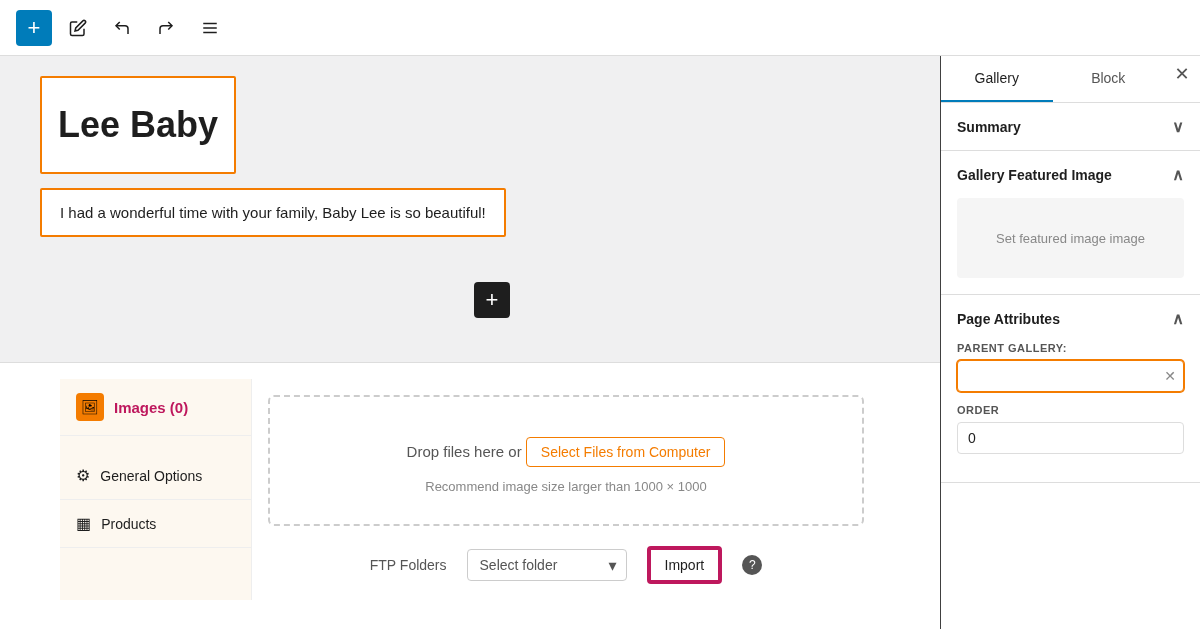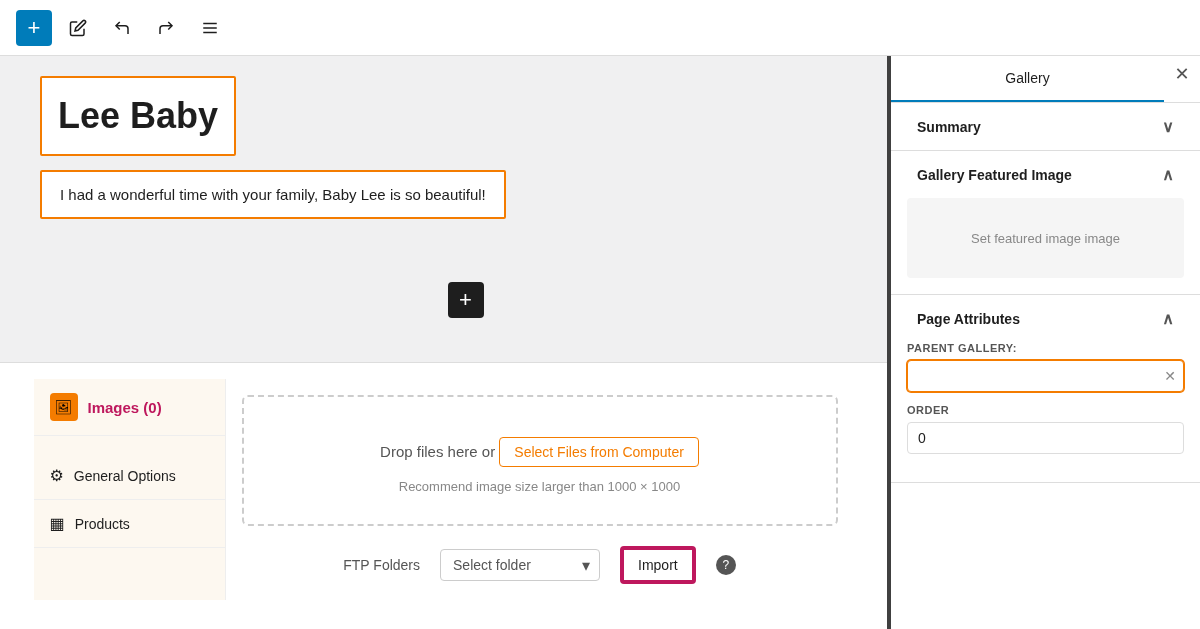--- a/index.html
+++ b/index.html
@@ -42,21 +42,21 @@
     
     .main-area {
       display: flex; flex: 1; overflow: hidden;
     }
 
     .editor-inner {
       max-width: 860px; margin: 0 auto;
     }
 
     .block-title {
-      border: 2px solid #f47c00; border-radius: 2px; padding: 17px 16px;
+      border: 2px solid #f47c00; border-radius: 2px; padding: 26px 16px;
       background: #fff; display: inline-block; margin-bottom: 14px;
     }
     .block-title h1 {
       font-size: 36px; font-weight: 900; color: #1e1e1e;
     }
 
     .block-text {
       border: 2px solid #f47c00; border-radius: 2px; padding: 14px 18px;
       background: #fff; display: inline-block; margin-bottom: 20px;
       max-width: 580px;
@@ -122,21 +122,21 @@
       border: 4px solid #be185d; background: #fff; border-radius: 4px;
       padding: 7px 14px; font-size: 14px; cursor: pointer; color: #1e1e1e;
     }
     .help-icon {
       width: 20px; height: 20px; border-radius: 50%; background: #555; color: #fff;
       font-size: 12px; display: flex; align-items: center; justify-content: center; cursor: pointer;
     }
 
     
     .right-panel {
-      width: 313px; background: #fff; border-left: 4px solid #404040; flex-shrink: 0;
+      width: 260px; background: #fff; border-left: 1px solid #404040; flex-shrink: 0;
       overflow-y: auto;
     }
 
     .panel-tabs {
       display: flex; border-bottom: 1px solid #ddd; position: sticky; top: 0; background: #fff; z-index: 1;
     }
     .panel-tab {
       flex: 1; padding: 14px 0; text-align: center; font-size: 14px; font-weight: 500;
       cursor: pointer; color: #555; border-bottom: 2px solid transparent;
     }
@@ -146,21 +146,21 @@
       width: 36px; height: 36px; background: none; border: none; cursor: pointer;
       display: flex; align-items: center; justify-content: center; font-size: 18px; color: #555;
       padding: 14px 8px;
     }
 
     .panel-section {
       border-bottom: 1px solid #ddd;
     }
     .panel-section-header {
       display: flex; align-items: center; justify-content: space-between;
-      padding: 14px 26px; cursor: pointer; font-size: 14px; font-weight: 600; color: #1e1e1e;
+      padding: 14px 16px; cursor: pointer; font-size: 14px; font-weight: 600; color: #1e1e1e;
     }
     .panel-section-header .chevron { font-size: 16px; color: #555; }
 
     .panel-section-body { padding: 0 16px 16px; }
 
     .featured-image-placeholder {
       background: #f5f5f5; border-radius: 4px; height: 80px;
       display: flex; align-items: center; justify-content: center;
       color: #888; font-size: 13px; text-align: center; cursor: pointer;
     }
@@ -288,20 +288,21 @@
             </div>
           </div>
         </div>
       </div>
     </div>
   </div>
 
   <div class="right-panel">
     <div class="panel-tabs">
       <div class="panel-tab active">Gallery</div>
+      <div class="panel-tab">Block</div>
       <button class="panel-close">✕</button>
     </div>
 
     <div class="panel-section">
       <div class="panel-section-header">
         <span>Summary</span>
         <span class="chevron">∨</span>
       </div>
     </div>
 

